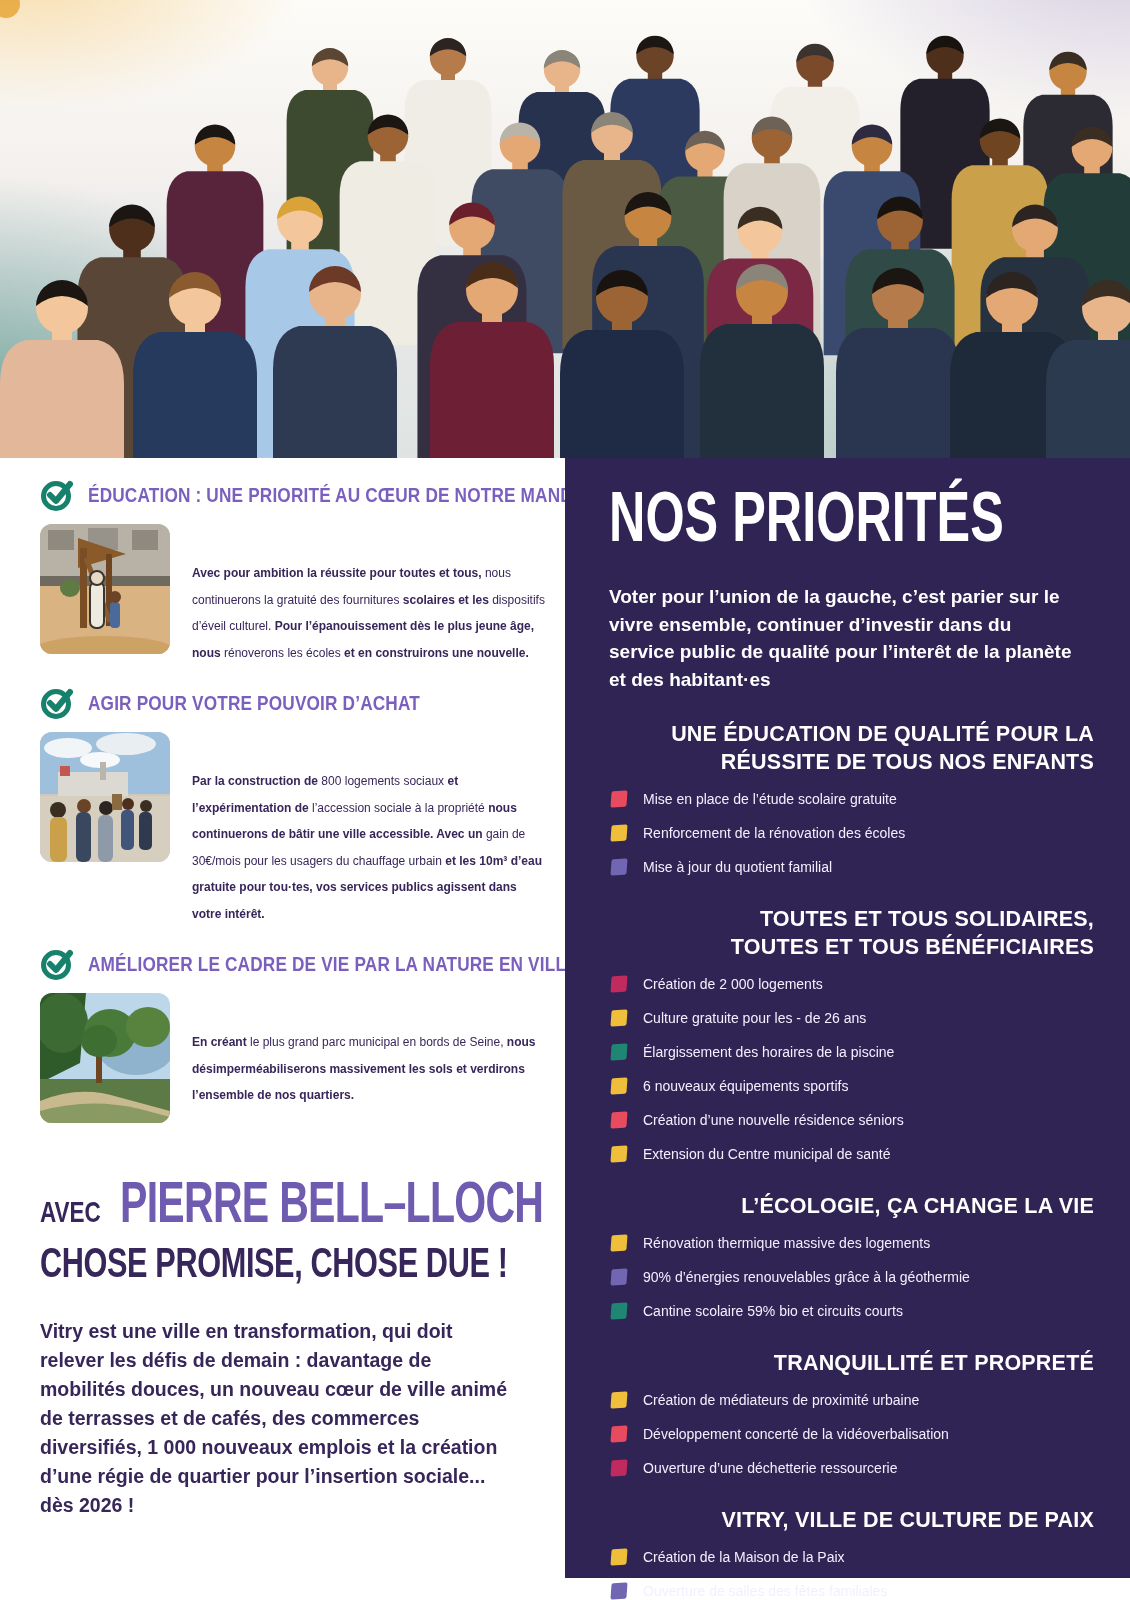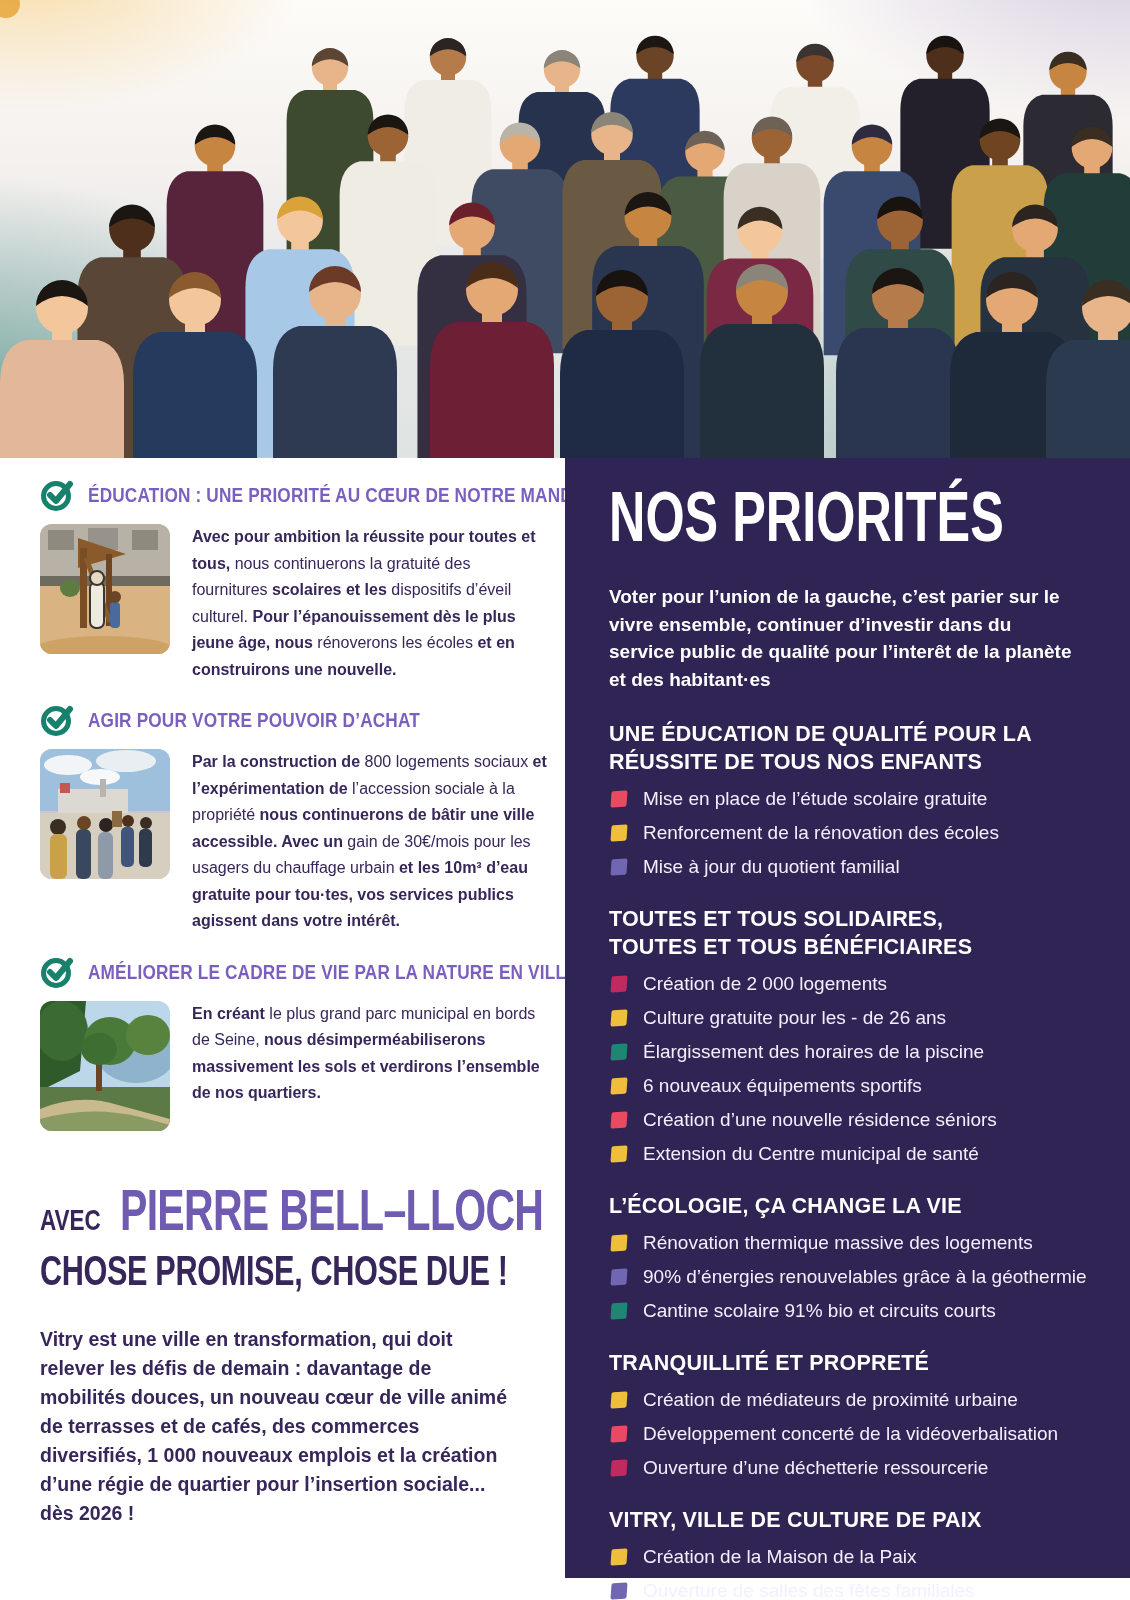--- a/index.html
+++ b/index.html
@@ -32,21 +32,21 @@
   .lh-heading {
     font-size:21px; font-weight:800; color:var(--heading-purple);
     letter-spacing:.2px; white-space:nowrap;
     transform:scaleX(.82); transform-origin:left center; display:inline-block;
   }
   .sec-row { display:flex; gap:22px; margin-bottom:20px; }
   .thumb {
     width:130px; height:130px; border-radius:12px; overflow:hidden; flex:0 0 auto;
   }
   .thumb svg { display:block; }
-  .body-text { width:365px; font-size:16px; line-height:26.5px; color:var(--text-dark); }
+  .body-text { width:365px; font-size:12px; line-height:26.5px; color:var(--text-dark);margin-top:36px; }
   .body-text .b { font-weight:700; }
 
   .name-block { margin-top:46px; white-space:nowrap; }
   .avec {
     display:inline-block; font-size:30px; font-weight:700; color:var(--text-dark);
     transform:scaleX(.75); transform-origin:left bottom; vertical-align:baseline;
   }
   .name {
     display:inline-block; font-size:57px; font-weight:800; color:var(--name-purple);
     transform:scaleX(.72); transform-origin:left bottom; margin-left:-6px;
@@ -65,30 +65,30 @@
     position:absolute; left:565px; top:458px; width:565px; height:1120px;
     background:var(--panel-bg); color:#fff; padding:24px 36px 0 44px;
   }
   .rp-title {
     font-size:70px; font-weight:800; color:#fff; letter-spacing:0;
     transform:scaleX(.72); transform-origin:left top; display:inline-block;
     line-height:1.02; margin-bottom:10px; white-space:nowrap;
   }
   .rp-intro { font-size:19px; font-weight:700; line-height:27.5px; color:#fff;
     white-space:pre-line; margin-bottom:10px;margin-top:20px; }
-  .rp-section { margin-top:27px; }
+  .rp-section { margin-top:27px;text-align:right; }
   .rp-heading { font-size:21.5px; font-weight:800; line-height:28px;
     letter-spacing:.2px; white-space:pre-line; margin-bottom:12px; }
   .rp-list { list-style:none; }
   .rp-item { display:flex; align-items:flex-start; margin-bottom:12px; }
   .sq {
     width:16px; height:16px; border-radius:2px; flex:0 0 auto;
     margin:3px 16px 0 2px; transform:rotate(-4deg) skewX(-8deg);
   }
-  .rp-item-label { font-size:19px; line-height:22px; color:#f4efff; }
+  .rp-item-label { font-size:14px; line-height:22px; color:#f4efff; }
 </style>
 </head>
 <body>
 
 <div id="page">
 
   <div id="hero">
     <svg id="hero-svg" width="1130" height="458" viewBox="0 0 1130 458">
         <circle cx="6" cy="4" r="14" fill="#e8a63a" opacity=".85"></circle>
         <g>
@@ -452,21 +452,21 @@
             <li class="rp-item">
               <span class="sq" style="background: rgb(239, 191, 59);"></span>
               <span class="rp-item-label">Rénovation thermique massive des logements</span>
             </li>
             <li class="rp-item">
               <span class="sq" style="background: rgb(112, 102, 178);"></span>
               <span class="rp-item-label">90% d’énergies renouvelables grâce à la géothermie</span>
             </li>
             <li class="rp-item">
               <span class="sq" style="background: rgb(31, 134, 115);"></span>
-              <span class="rp-item-label">Cantine scolaire 91% bio et circuits courts</span>
+              <span class="rp-item-label">Cantine scolaire 59% bio et circuits courts</span>
             </li>
           </ul>
         </div>
         <div class="rp-section">
           <div class="rp-heading">TRANQUILLITÉ ET PROPRETÉ</div>
           <ul class="rp-list">
             <li class="rp-item">
               <span class="sq" style="background: rgb(239, 191, 59);"></span>
               <span class="rp-item-label">Création de médiateurs de proximité urbaine</span>
             </li>

